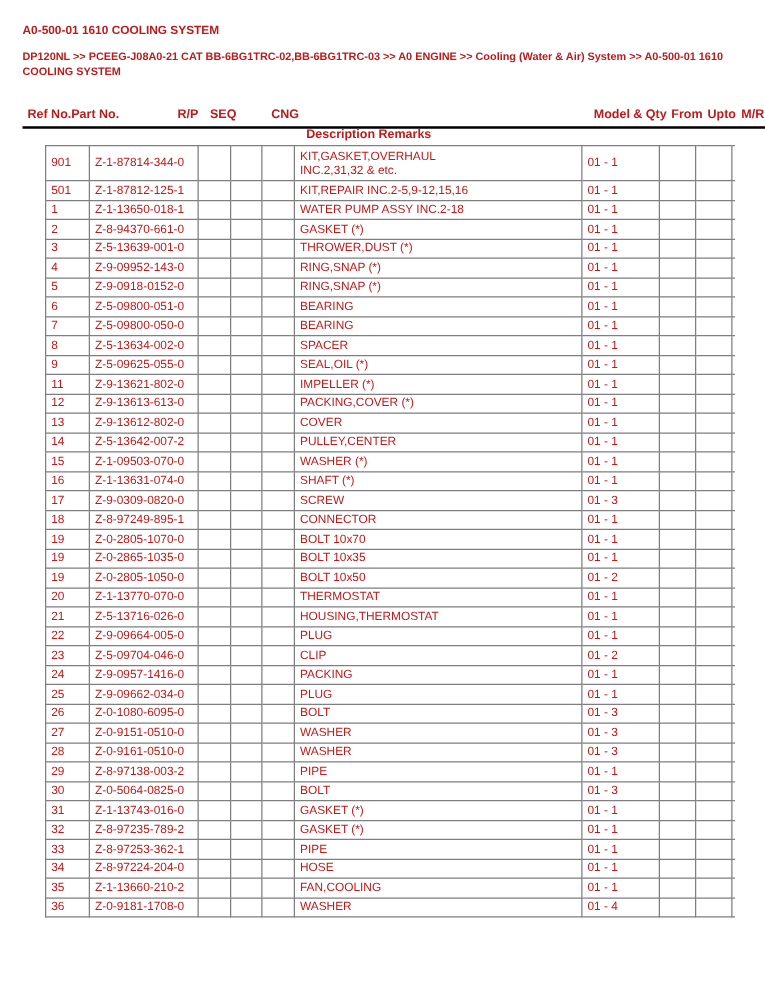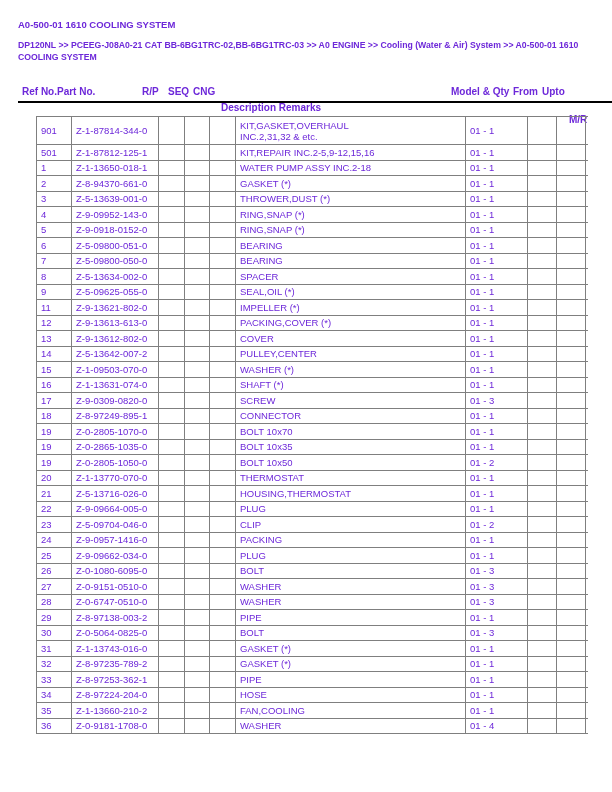--- a/index.html
+++ b/index.html
@@ -4,21 +4,21 @@
 <style>
   * { box-sizing: border-box; margin: 0; padding: 0; }
   html, body { background: #ffffff; }
   .page {
     position: relative;
     width: 612px;
     height: 792px;
     background: #ffffff;
     overflow: hidden;
     font-family: "Liberation Sans", sans-serif;
-    color: #6d28d9;
+    color: #b91c1c;
   }
   .doc-title {
     position: absolute;
     left: 18px;
     top: 19px;
     font-size: 9.5px;
     font-weight: 700;
     white-space: nowrap;
   }
   .breadcrumb {
@@ -38,26 +38,26 @@
     font-size: 10px;
     font-weight: 700;
     line-height: 10px;
     white-space: nowrap;
   }
   .hc { padding-left: 4px; overflow: visible; }
   .hc-ref  { width: 35px; }
   .hc-part { width: 87px; }
   .hc-rp   { width: 26px; padding-left: 2px; }
   .hc-seq  { width: 25px; padding-left: 2px; }
-  .hc-cng  { width: 26px; padding-left: 2px; }
+  .hc-cng  { width: 26px; padding-left: 2px; margin-left: 24px; }
   .hc-desc { width: 230px; margin-top: 16px; }
   .hc-qty  { width: 62px; }
   .hc-from { width: 29px; }
   .hc-upto { width: 29px; }
-  .hc-mr   { width: 19px; padding-left: 2px; margin-top: 28px; }
+  .hc-mr   { width: 19px; padding-left: 2px; }
   .header-rule {
     position: absolute;
     left: 18px;
     top: 101px;
     width: 594px;
     height: 2px;
     background: #000;
   }
   .body-clip {
     position: absolute;
@@ -493,21 +493,21 @@
             <td class="c-seq"></td>
             <td class="c-cng"></td>
             <td class="c-desc">WASHER</td>
             <td class="c-qty">01 - 3</td>
             <td class="c-from"></td>
             <td class="c-upto"></td>
             <td class="c-mr">S</td>
           </tr>
           <tr>
             <td class="c-ref">28</td>
-            <td class="c-part">Z-0-6747-0510-0</td>
+            <td class="c-part">Z-0-9161-0510-0</td>
             <td class="c-rp"></td>
             <td class="c-seq"></td>
             <td class="c-cng"></td>
             <td class="c-desc">WASHER</td>
             <td class="c-qty">01 - 3</td>
             <td class="c-from"></td>
             <td class="c-upto"></td>
             <td class="c-mr">S</td>
           </tr>
           <tr>

